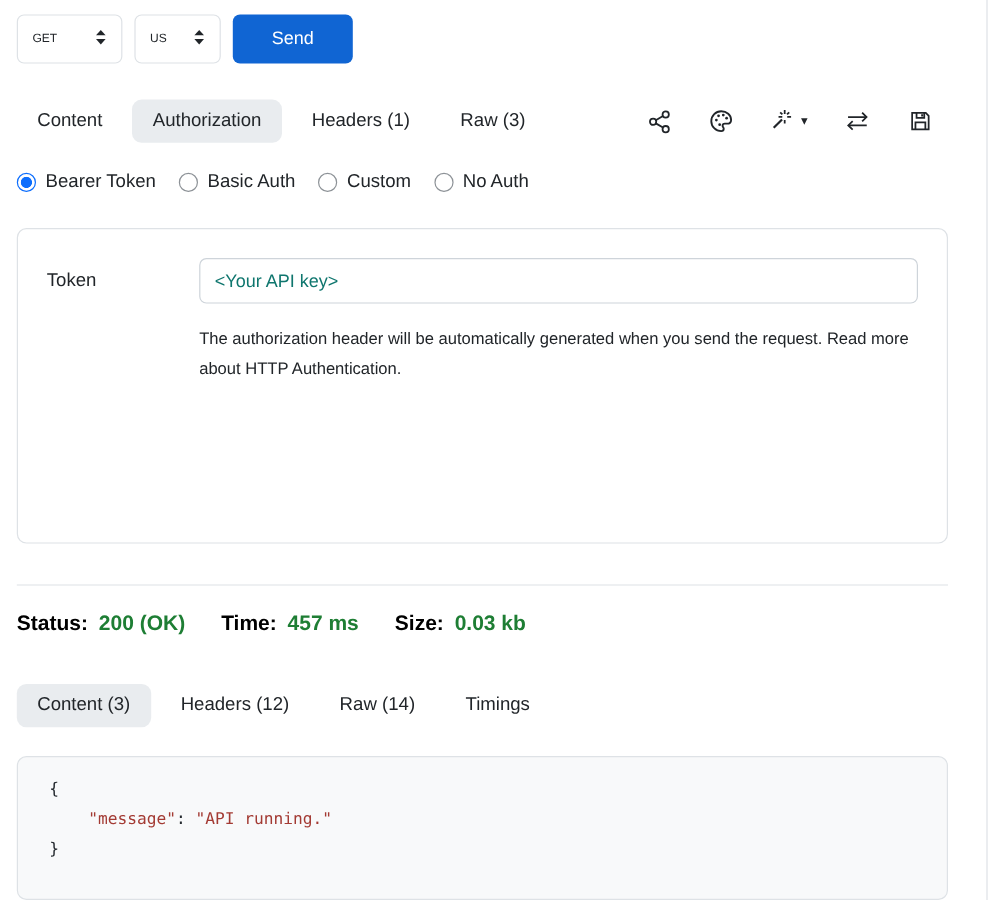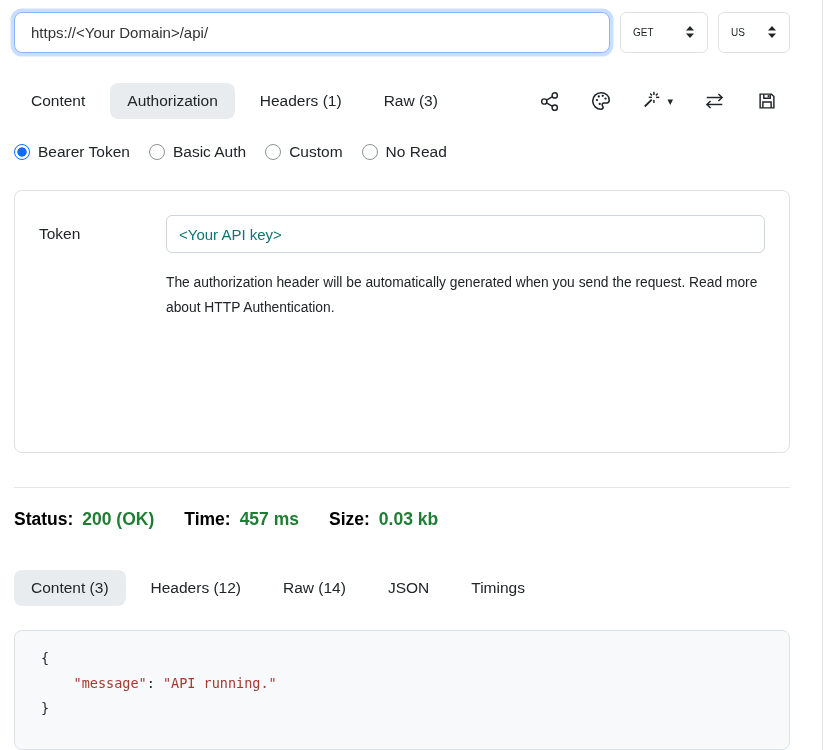--- a/index.html
+++ b/index.html
@@ -77,39 +77,39 @@
   .tok-str{color:var(--code-string-red);}
 </style>
 </head>
 <body>
 
 <div class="page-edge"></div>
 
 <div class="wrapper">
 
   <div class="top-row">
-    <input class="url-input" type="text" value="https://&lt;Your Domain&gt;/api/" style="">
     <div class="select-box select-method">
       <span>GET</span>
       <span class="updown">
         <svg width="10" height="14" viewBox="0 0 10 14">
             <path d="M5 1 L9 5.4 H1 Z" fill="#212529"></path>
             <path d="M5 13 L1 8.6 H9 Z" fill="#212529"></path>
           </svg>
       </span>
     </div>
     <div class="select-box select-region">
       <span>US</span>
       <span class="updown">
         <svg width="10" height="14" viewBox="0 0 10 14">
             <path d="M5 1 L9 5.4 H1 Z" fill="#212529"></path>
             <path d="M5 13 L1 8.6 H9 Z" fill="#212529"></path>
           </svg>
       </span>
     </div>
+    <button class="send-btn">Send</button>
   </div>
 
   <div class="tabs-row">
     <div class="tabs">
       <div class="tab">Content</div>
       <div class="tab active">Authorization</div>
       <div class="tab">Headers (1)</div>
       <div class="tab">Raw (3)</div>
     </div>
     <div class="icon-group">
@@ -171,21 +171,21 @@
     <label class="radio-item">
       <input type="radio" name="auth" style="">
       <span>Basic Auth</span>
     </label>
     <label class="radio-item">
       <input type="radio" name="auth" style="">
       <span>Custom</span>
     </label>
     <label class="radio-item">
       <input type="radio" name="auth" style="">
-      <span>No Read</span>
+      <span>No Auth</span>
     </label>
   </div>
 
   <div class="panel">
     <div class="panel-row">
       <div class="panel-label">Token</div>
       <input class="token-input" type="text" value="&lt;Your API key&gt;" style="">
     </div>
     <p class="panel-help">The authorization header will be automatically generated when you send the request. Read more about HTTP Authentication.</p>
   </div>
@@ -204,21 +204,20 @@
     <div class="status-group">
       <span class="status-label">Size:</span>
       <span class="status-value">0.03 kb</span>
     </div>
   </div>
 
   <div class="tabs response-tabs">
     <div class="tab active">Content (3)</div>
     <div class="tab">Headers (12)</div>
     <div class="tab">Raw (14)</div>
-    <div class="tab">JSON</div>
     <div class="tab">Timings</div>
   </div>
 
   <div class="code-block">
     <div class="code"><span>{</span>
 <span>    </span><span class="tok-str">"message"</span><span>: </span><span class="tok-str">"API running."</span>
 <span>}</span></div>
   </div>
 
 </div>

